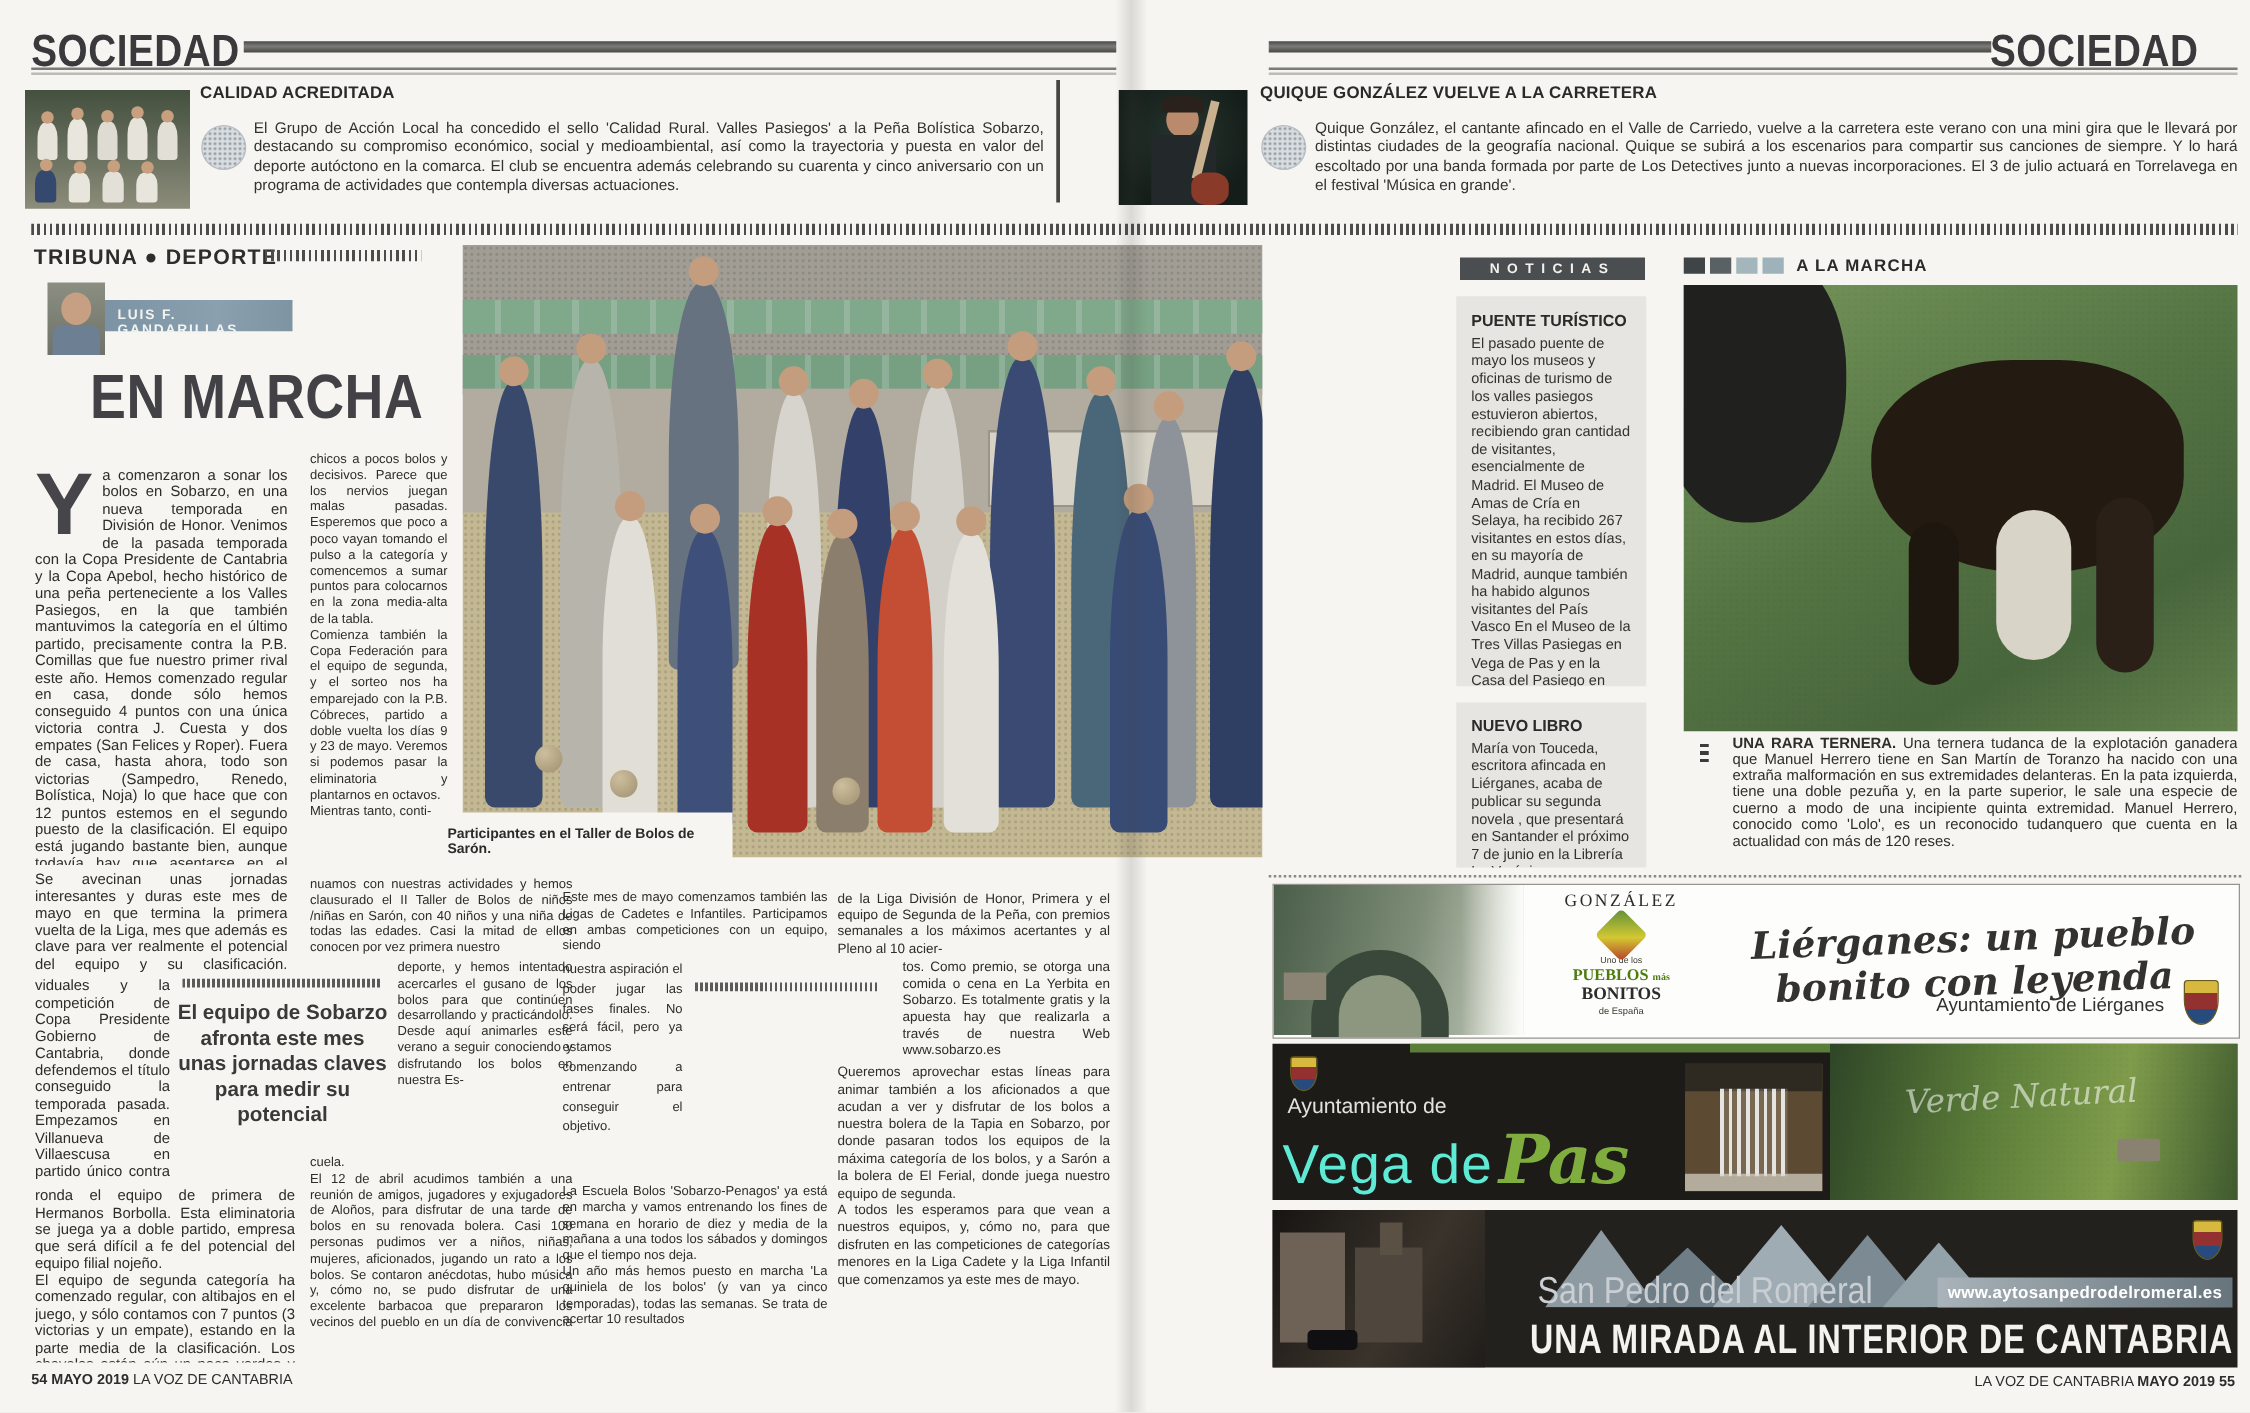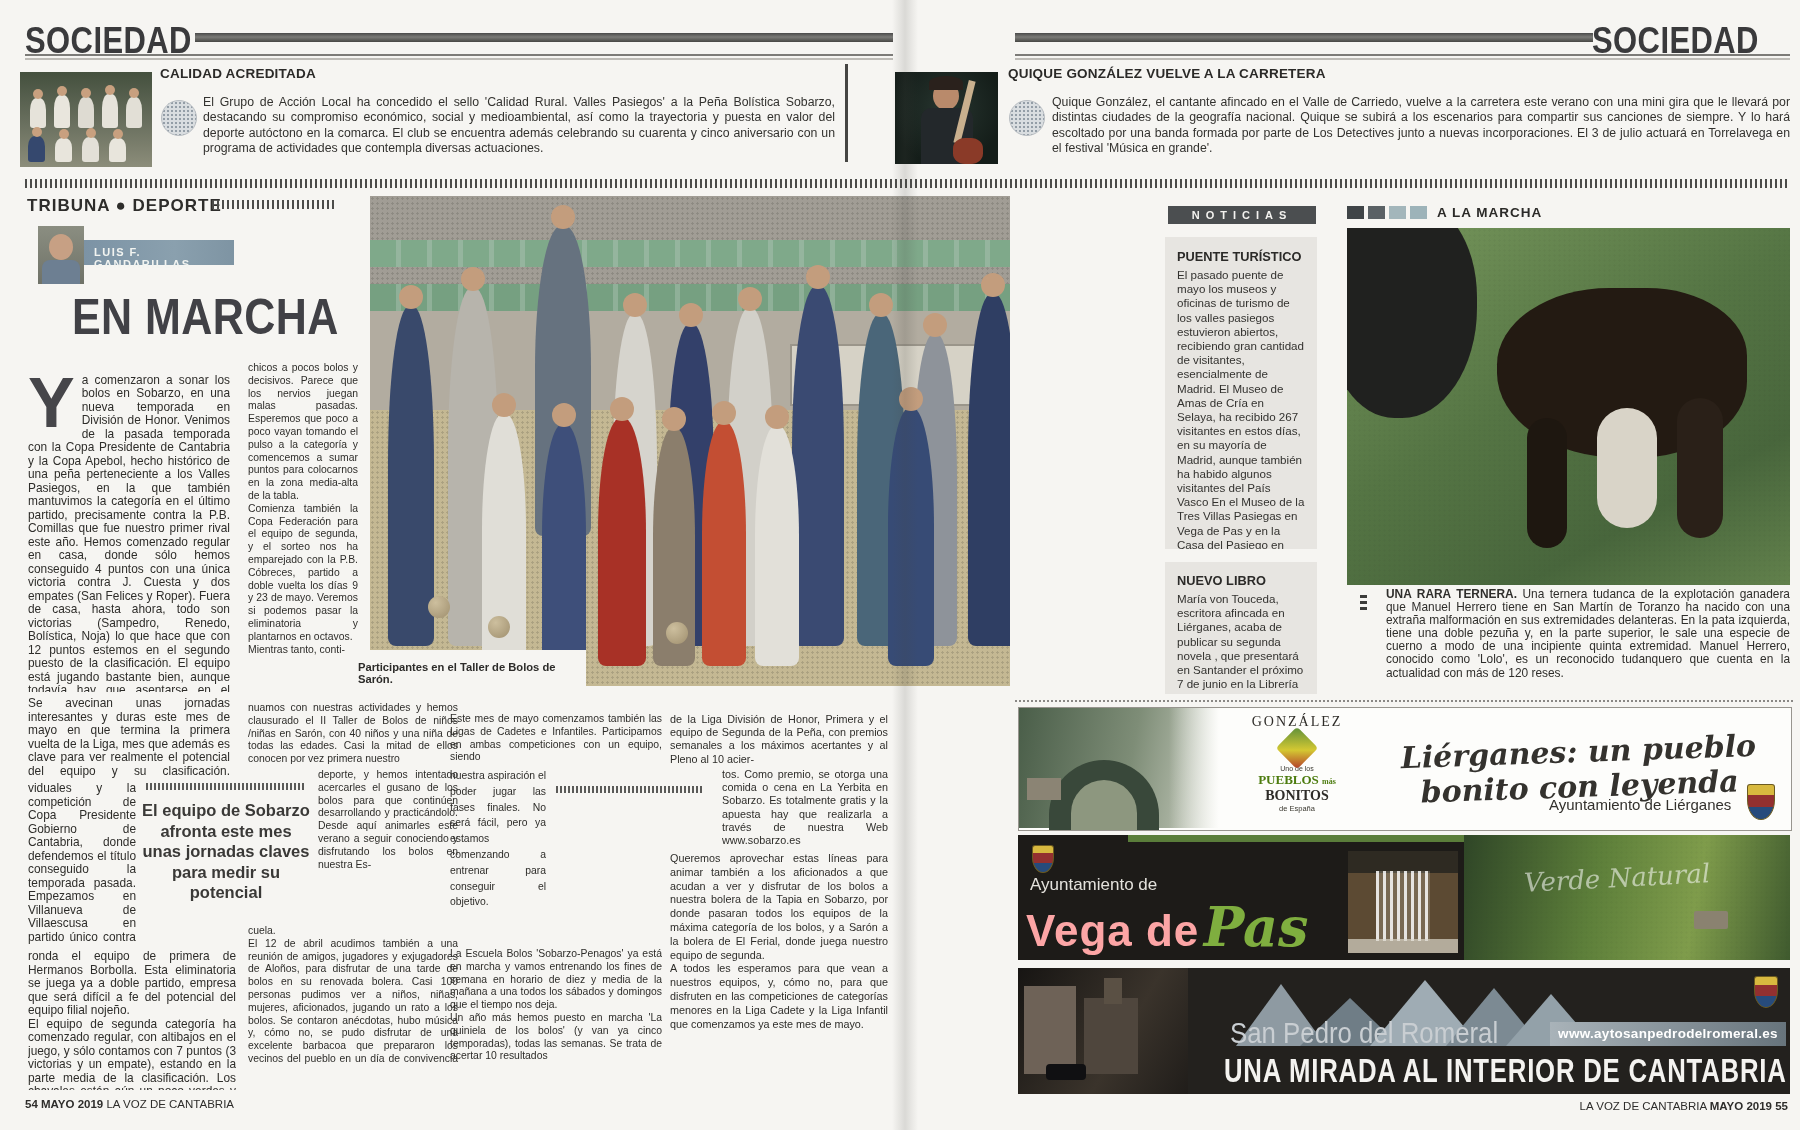--- a/index.html
+++ b/index.html
@@ -226,21 +226,21 @@
     <div class="abs script" style="left:345px;top:26px;width:430px;font-size:30px;font-weight:700;color:#34322e;transform:rotate(-2deg);text-align:center;">Liérganes: un pueblo bonito con leyenda</div>
     <div class="abs" style="left:530px;top:88px;font-size:15px;color:#33312d;">Ayuntamiento de Liérganes</div>
     <div class="abs crest" style="left:728px;top:76px;width:26px;height:34px;"></div>
   </div>
 
   <div class="abs" style="left:1018px;top:835px;width:772px;height:125px;background:#1d1b18;overflow:hidden;">
     <div class="abs" style="left:110px;top:0;width:560px;height:7px;background:#5a7d3a;"></div>
     <div class="abs crest" style="left:14px;top:10px;width:20px;height:26px;"></div>
     <div class="abs" style="left:12px;top:40px;font-size:17px;color:#e4e2dc;">Ayuntamiento de</div>
     <div class="abs" style="left:8px;top:60px;">
-      <span style="font-size:44px;color:#fca5a5;font-weight:700;letter-spacing:1px;">Vega de</span>
+      <span style="font-size:44px;color:#5eead4;font-weight:400;letter-spacing:1px;">Vega de</span>
       <span class="script" style="font-size:54px;font-weight:700;color:#7fae3f;">Pas</span>
     </div>
     <div class="abs" style="left:330px;top:16px;width:110px;height:102px;background:#5c4a33;overflow:hidden;">
       <div class="abs" style="left:0;top:0;width:110px;height:22px;background:#2e2a22;"></div>
       <div class="abs" style="left:28px;top:20px;width:54px;height:70px;background:repeating-linear-gradient(90deg,rgba(255,255,255,.85) 0 3px,rgba(205,195,175,.25) 3px 7px);"></div>
       <div class="abs" style="left:0;top:88px;width:110px;height:14px;background:#d8d4c8;opacity:.7;"></div>
     </div>
     <div class="abs" style="left:446px;top:0;width:326px;height:125px;background:linear-gradient(100deg,#2f4627,#5d7f3a 40%,#7f9c4b 70%,#3f5a2e);">
       <div class="abs speckle" style="left:0;top:0;width:326px;height:125px;opacity:.2;"></div>
       <div class="abs script" style="left:60px;top:28px;font-size:26px;color:rgba(255,255,255,.55);transform:rotate(-3deg);">Verde Natural</div>

